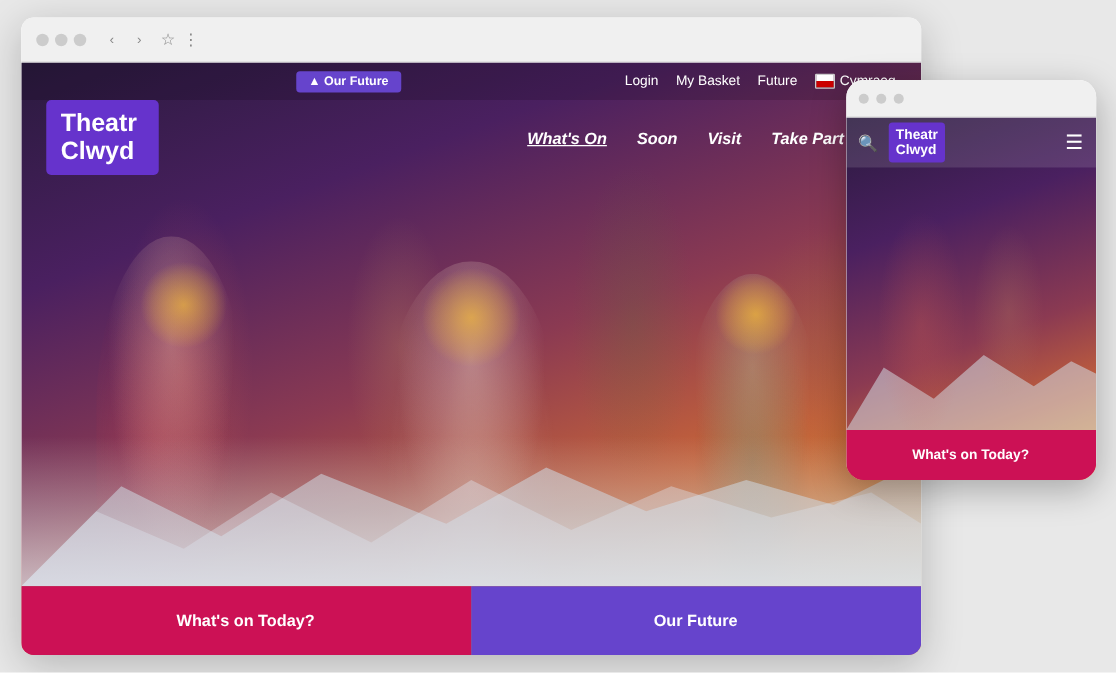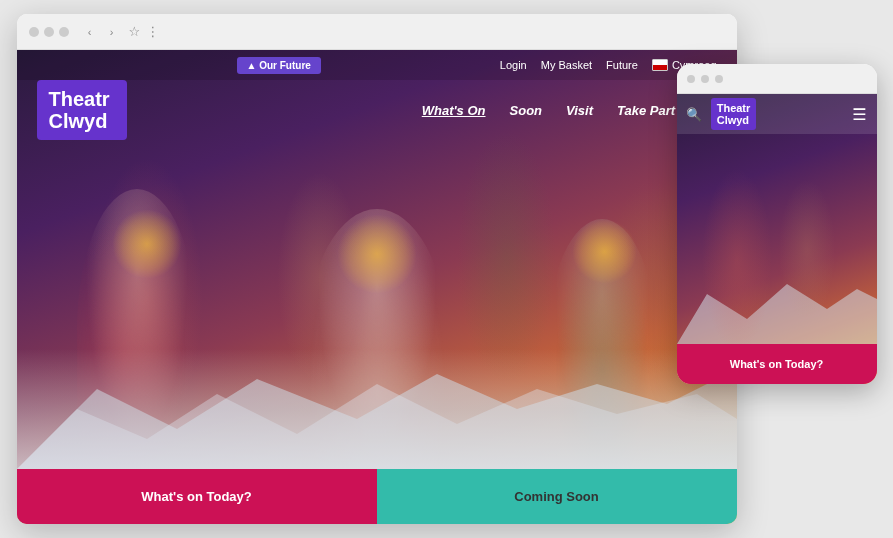--- a/index.html
+++ b/index.html
@@ -489,21 +489,21 @@
           <a class="nav-link active">What's On</a>
           <a class="nav-link">Soon</a>
           <a class="nav-link">Visit</a>
           <a class="nav-link">Take Part</a>
           <span class="search-icon-nav">🔍</span>
         </div>
       </div>
 
       <div class="cta-buttons">
         <div class="cta-btn whats-on-today">What's on Today?</div>
-        <div class="cta-btn coming-soon">Coming Soon</div>
+        <div class="cta-btn our-future">Our Future</div>
       </div>
     </div>
   </div>
 
   <div class="browser-mobile">
     <div class="mobile-chrome">
       <div class="mobile-dot"></div>
       <div class="mobile-dot"></div>
       <div class="mobile-dot"></div>
     </div>

